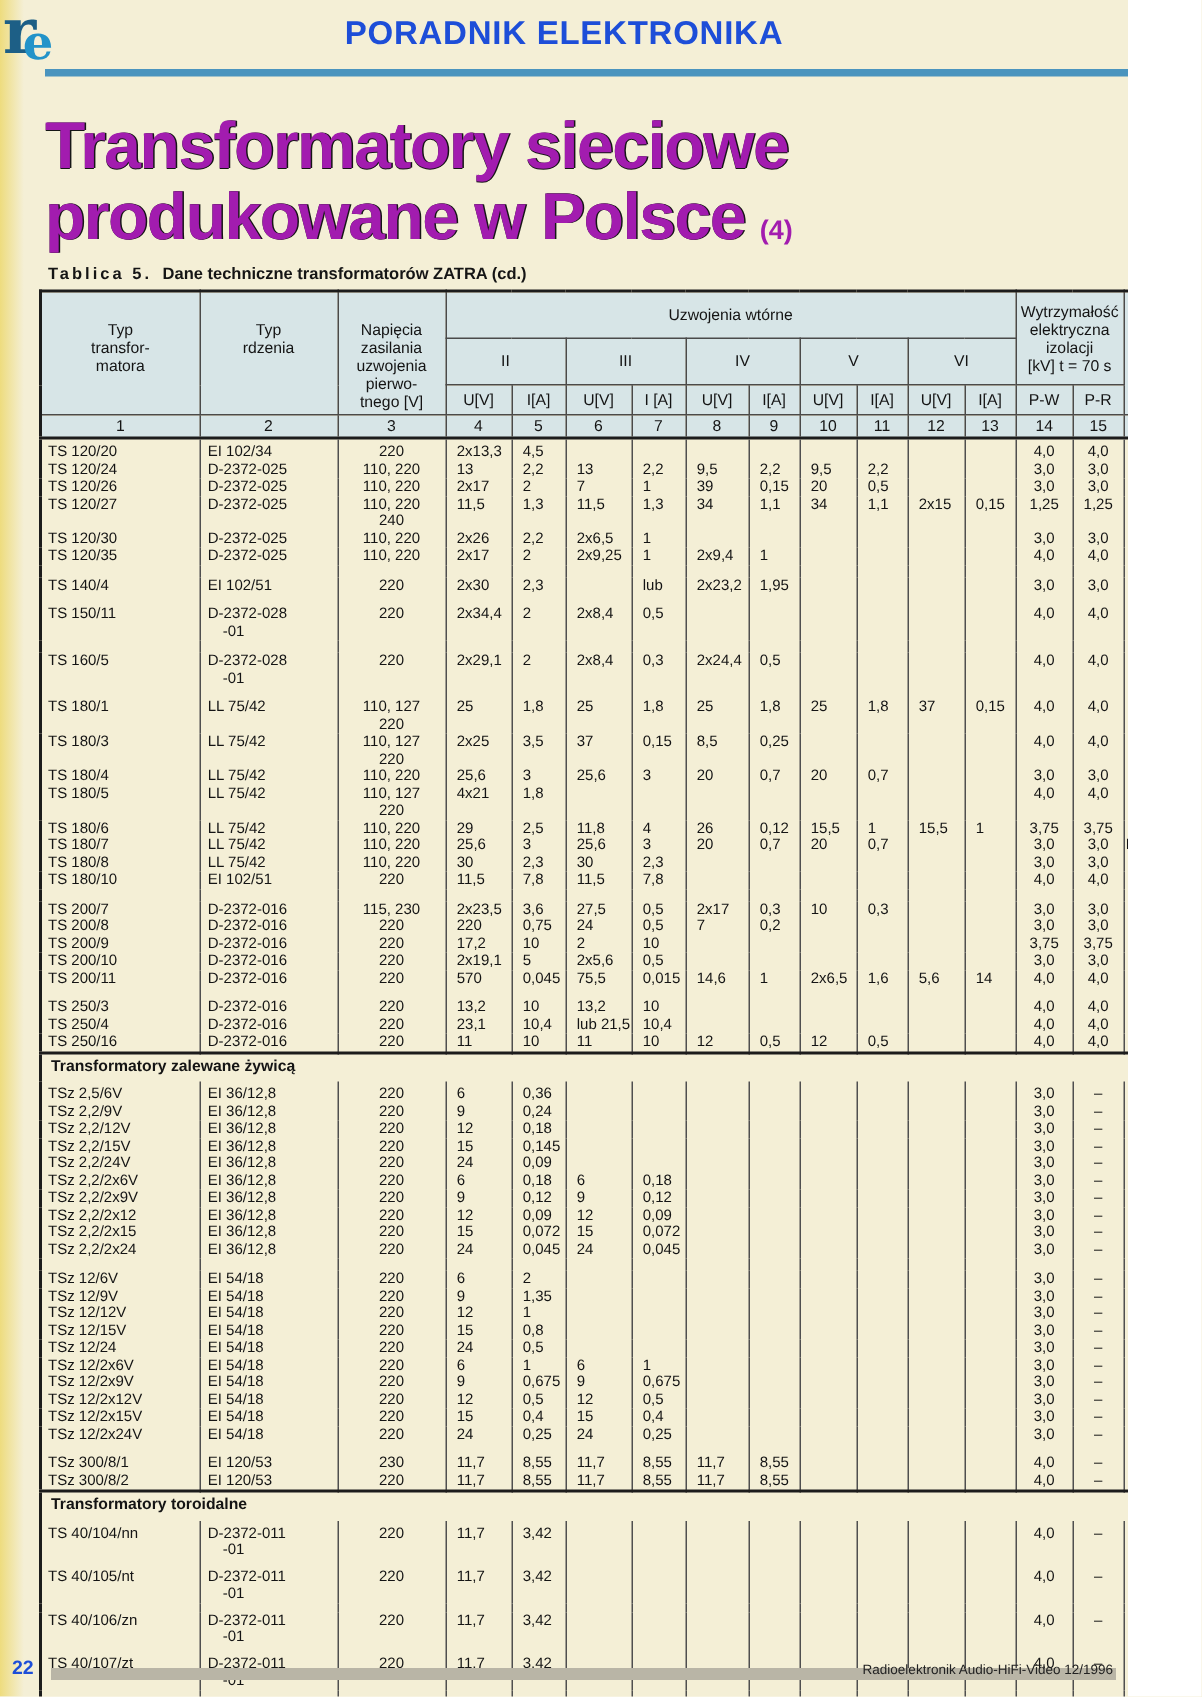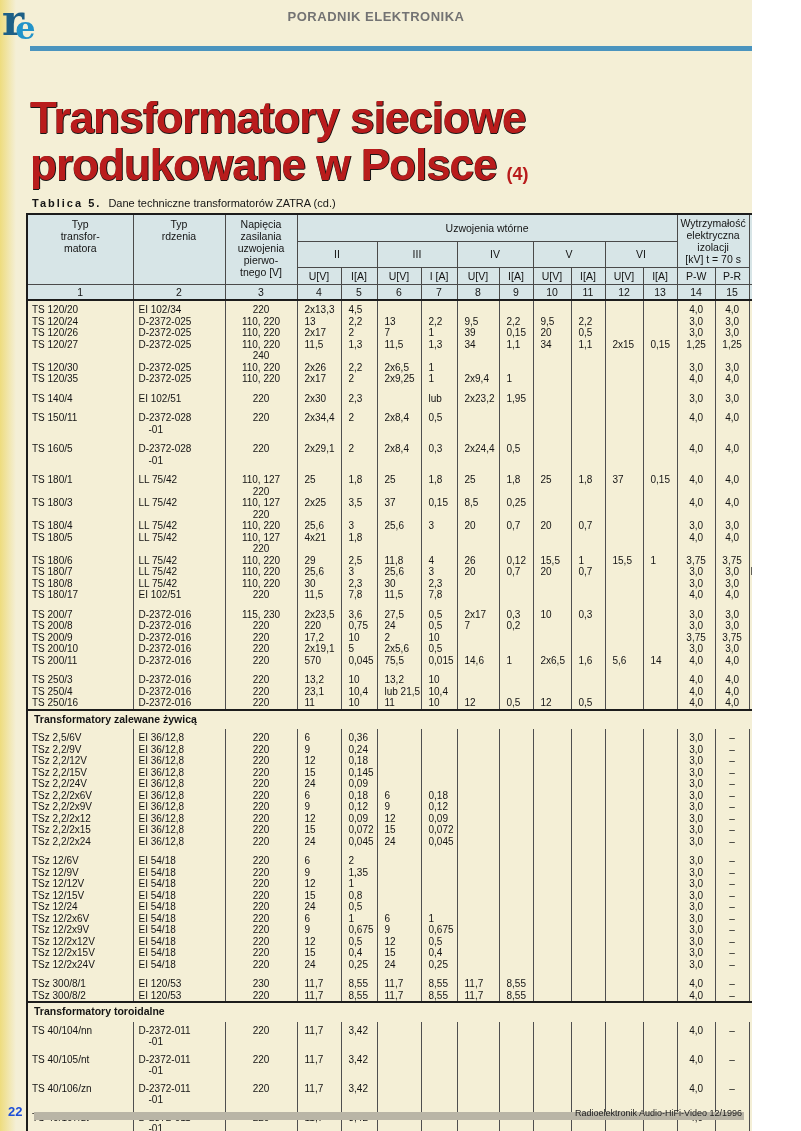--- a/index.html
+++ b/index.html
@@ -14,45 +14,45 @@
     background:linear-gradient(90deg, #eedc7e 0%, rgba(244,239,214,0) 100%);
     z-index:1;
   }
   
   .masthead { position:relative; height:52px; }
   .logo { position:absolute; left:2px; top:0px; line-height:1; z-index:2; }
   .logo .r { font-family:"DejaVu Serif", serif; font-weight:bold; font-size:42px; color:#1d5f86; }
   .logo .e { font-family:"DejaVu Serif", serif; font-weight:bold; font-size:32px; color:#2293c9; margin-left:-9px; position:relative; top:4px; }
   .masthead-title {
     position:absolute; left:0; right:0; top:9px; text-align:center;
-    font-size:13px; font-weight:bold; letter-spacing:0.5px; color:#737373;
+    font-size:22px; font-weight:bold; letter-spacing:0.5px; color:#1d4ed8;
   }
   .rule { position:absolute; left:30px; right:0; top:46px; height:5px; background:#4a94be; }
   
   .article-title {
-    margin:42px 0 0 30px; font-size:44px; font-weight:bold; color:#b91c1c;
+    margin:22px 0 0 30px; font-size:44px; font-weight:bold; color:#a21caf;
     line-height:1.07; letter-spacing:-1px;
     text-shadow:1px 0 0 #161616, 0 0.5px 0 #161616;
   }
   .issue-num { font-size:18px; letter-spacing:0; text-shadow:none; font-weight:bold; margin-left:10px; }
   .caption { margin:9px 0 4px 32px; font-size:11px; color:#151515; }
   .caption .cap-label { letter-spacing:2px; font-weight:bold; }
-  .caption .cap-text { font-weight:normal; margin-left:4px; letter-spacing:0; }
+  .caption .cap-text { font-weight:bold; margin-left:4px; letter-spacing:0; }
   
   table.data {
     margin-left:26px; width:766px; table-layout:fixed;
     border-collapse:collapse; border:2px solid #1c1c1c;
     font-size:10px; color:#141414;
   }
   thead th {
     background:#d7e5e7; border:1px solid #4a4a4a; font-weight:normal;
     font-size:10.5px; line-height:12px; padding:2px 1px; text-align:center;
     vertical-align:middle; white-space:pre-line; overflow:hidden;
   }
-  thead th.top-align { vertical-align:top; padding-top:3px; }
+  thead th.top-align { vertical-align:top; padding-top:19px; }
   thead tr.numrow th { border-bottom:2px solid #1c1c1c; padding:1px; line-height:12px; }
   tbody td {
     border-left:1px solid #4f4f4f; border-right:1px solid #4f4f4f;
     vertical-align:top; line-height:11.5px; padding:0;
     white-space:nowrap; overflow:hidden;
   }
   tbody tr.first-of-section td { padding-top:3px;margin-left:46px; }
   td.c1 { text-align:left; padding-left:4px; }
   td.c2 { text-align:left; padding-left:5px; white-space:pre-line; }
   td.c3 { text-align:center; white-space:pre-line; }
@@ -531,21 +531,21 @@
           <td class="c9"></td>
           <td class="c10"></td>
           <td class="c11"></td>
           <td class="c12"></td>
           <td class="c13"></td>
           <td class="c14">3,0</td>
           <td class="c15">3,0</td>
           <td class="c16"></td>
         </tr>
         <tr>
-          <td class="c1">TS 180/17</td>
+          <td class="c1">TS 180/10</td>
           <td class="c2">EI 102/51</td>
           <td class="c3">220</td>
           <td class="c4">11,5</td>
           <td class="c5">7,8</td>
           <td class="c6">11,5</td>
           <td class="c7">7,8</td>
           <td class="c8"></td>
           <td class="c9"></td>
           <td class="c10"></td>
           <td class="c11"></td>

